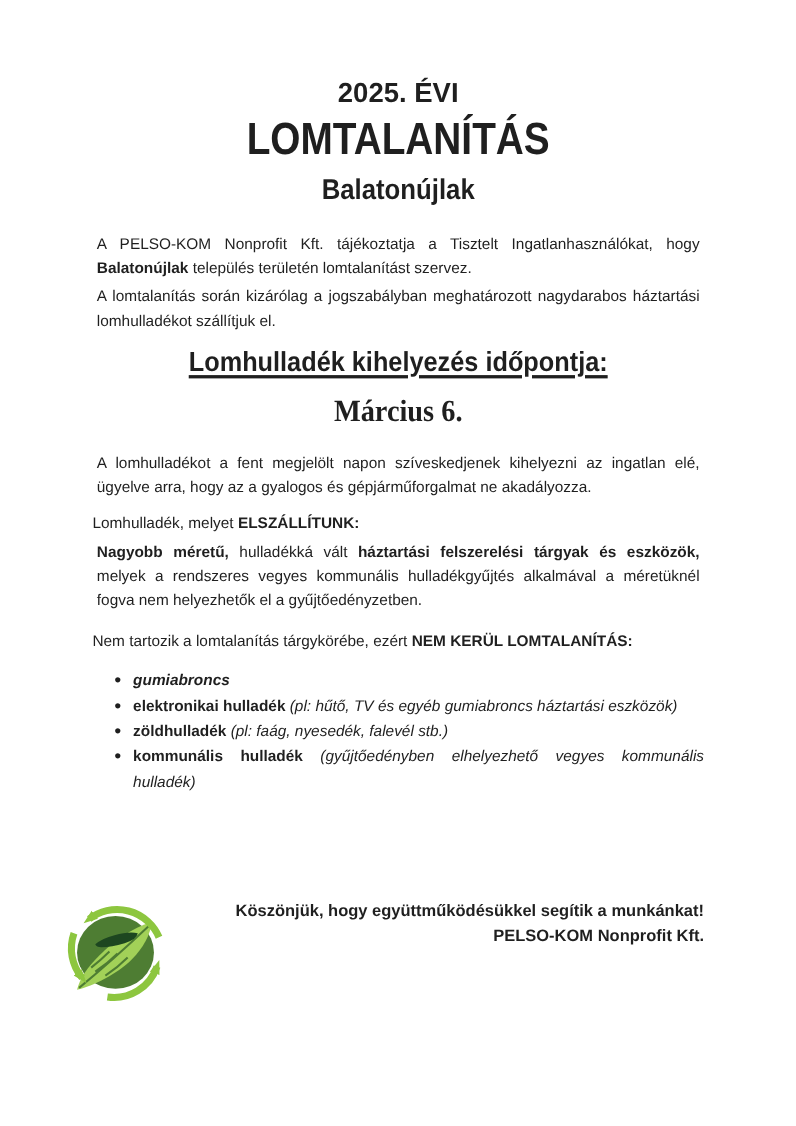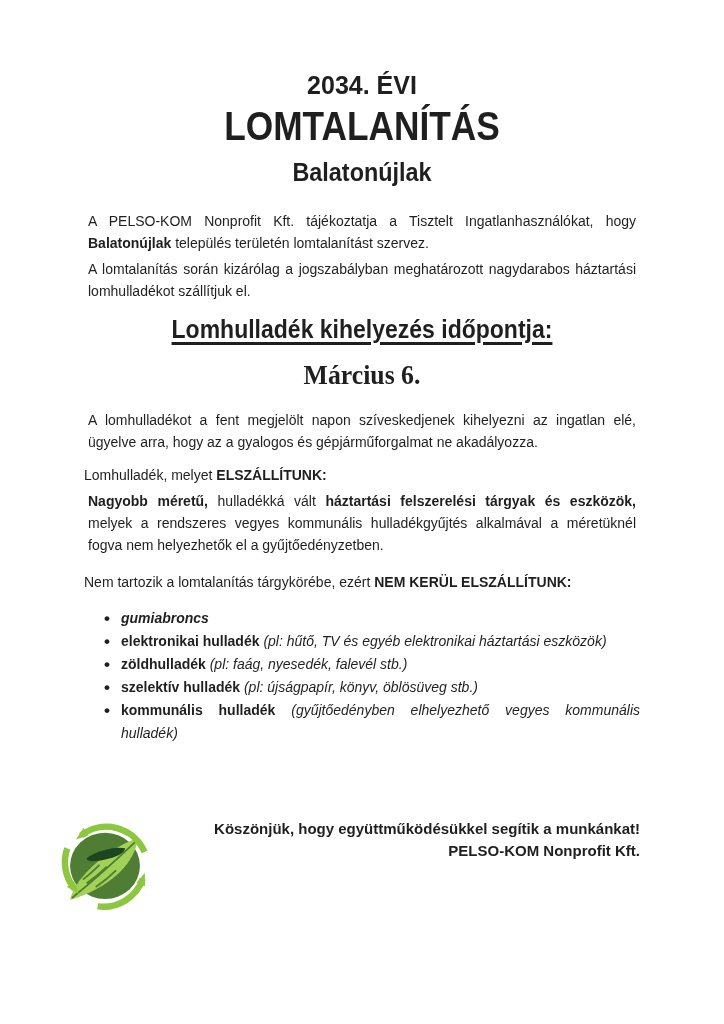--- a/index.html
+++ b/index.html
@@ -116,48 +116,47 @@
     top:814px;
     width:92px;
     height:100px;
   }
 </style>
 </head>
 <body>
 
 <div class="page">
 
-  <div class="title-year">2034. ÉVI</div>
+  <div class="title-year">2025. ÉVI</div>
   <div class="title-main">LOMTALANÍTÁS</div>
   <div class="title-loc">Balatonújlak</div>
 
   <div class="intro bodytext">
     <p class="para"><span>A PELSO-KOM Nonprofit Kft. tájékoztatja a Tisztelt Ingatlanhasználókat, hogy </span><b>Balatonújlak</b><span> település területén lomtalanítást szervez.</span></p>
     <p class="para">A lomtalanítás során kizárólag a jogszabályban meghatározott nagydarabos háztartási lomhulladékot szállítjuk el.</p>
   </div>
 
   <div class="section-heading"><span class="u">Lomhulladék kihelyezés időpontja:</span></div>
 
   <div class="date-line">Március 6.</div>
 
   <div class="placement bodytext">
     <p class="para">A lomhulladékot a fent megjelölt napon szíveskedjenek kihelyezni az ingatlan elé, ügyelve arra, hogy az a gyalogos és gépjárműforgalmat ne akadályozza.</p>
   </div>
 
   <p class="transported-lead"><span>Lomhulladék, melyet </span><span class="emph-u">ELSZÁLLÍTUNK:</span></p>
 
   <p class="para transported-body bodytext"><b>Nagyobb méretű,</b><span> hulladékká vált </span><b>háztartási felszerelési tárgyak és eszközök,</b><span> melyek a rendszeres vegyes kommunális hulladékgyűjtés alkalmával a méretüknél fogva nem helyezhetők el a gyűjtőedényzetben.</span></p>
 
-  <p class="excluded-lead"><span>Nem tartozik a lomtalanítás tárgykörébe, ezért </span><span class="emph-u">NEM KERÜL ELSZÁLLÍTUNK:</span></p>
+  <p class="excluded-lead"><span>Nem tartozik a lomtalanítás tárgykörébe, ezért </span><span class="emph-u">NEM KERÜL LOMTALANÍTÁS:</span></p>
 
   <ul class="excluded-list">
     <li><b class="term bolditalic">gumiabroncs</b><i class="detail"></i></li>
-    <li><b class="term">elektronikai hulladék</b><i class="detail"> (pl: hűtő, TV és egyéb elektronikai háztartási eszközök)</i></li>
+    <li><b class="term">elektronikai hulladék</b><i class="detail"> (pl: hűtő, TV és egyéb gumiabroncs háztartási eszközök)</i></li>
     <li><b class="term">zöldhulladék</b><i class="detail"> (pl: faág, nyesedék, falevél stb.)</i></li>
-    <li><b class="term">szelektív hulladék</b><i class="detail"> (pl: újságpapír, könyv, öblösüveg stb.)</i></li>
     <li><b class="term">kommunális hulladék</b><i class="detail"> (gyűjtőedényben elhelyezhető vegyes kommunális hulladék)</i></li>
   </ul>
 
   <div class="logo">
     <svg viewBox="0 0 100 106" width="92" height="100">
       <defs>
         <marker id="ah" markerWidth="16" markerHeight="16" refX="7" refY="5" orient="auto" markerUnits="userSpaceOnUse">
           <path d="M0,0 L14,5 L0,10 Z" fill="#8dc63f"></path>
         </marker>
       </defs>

